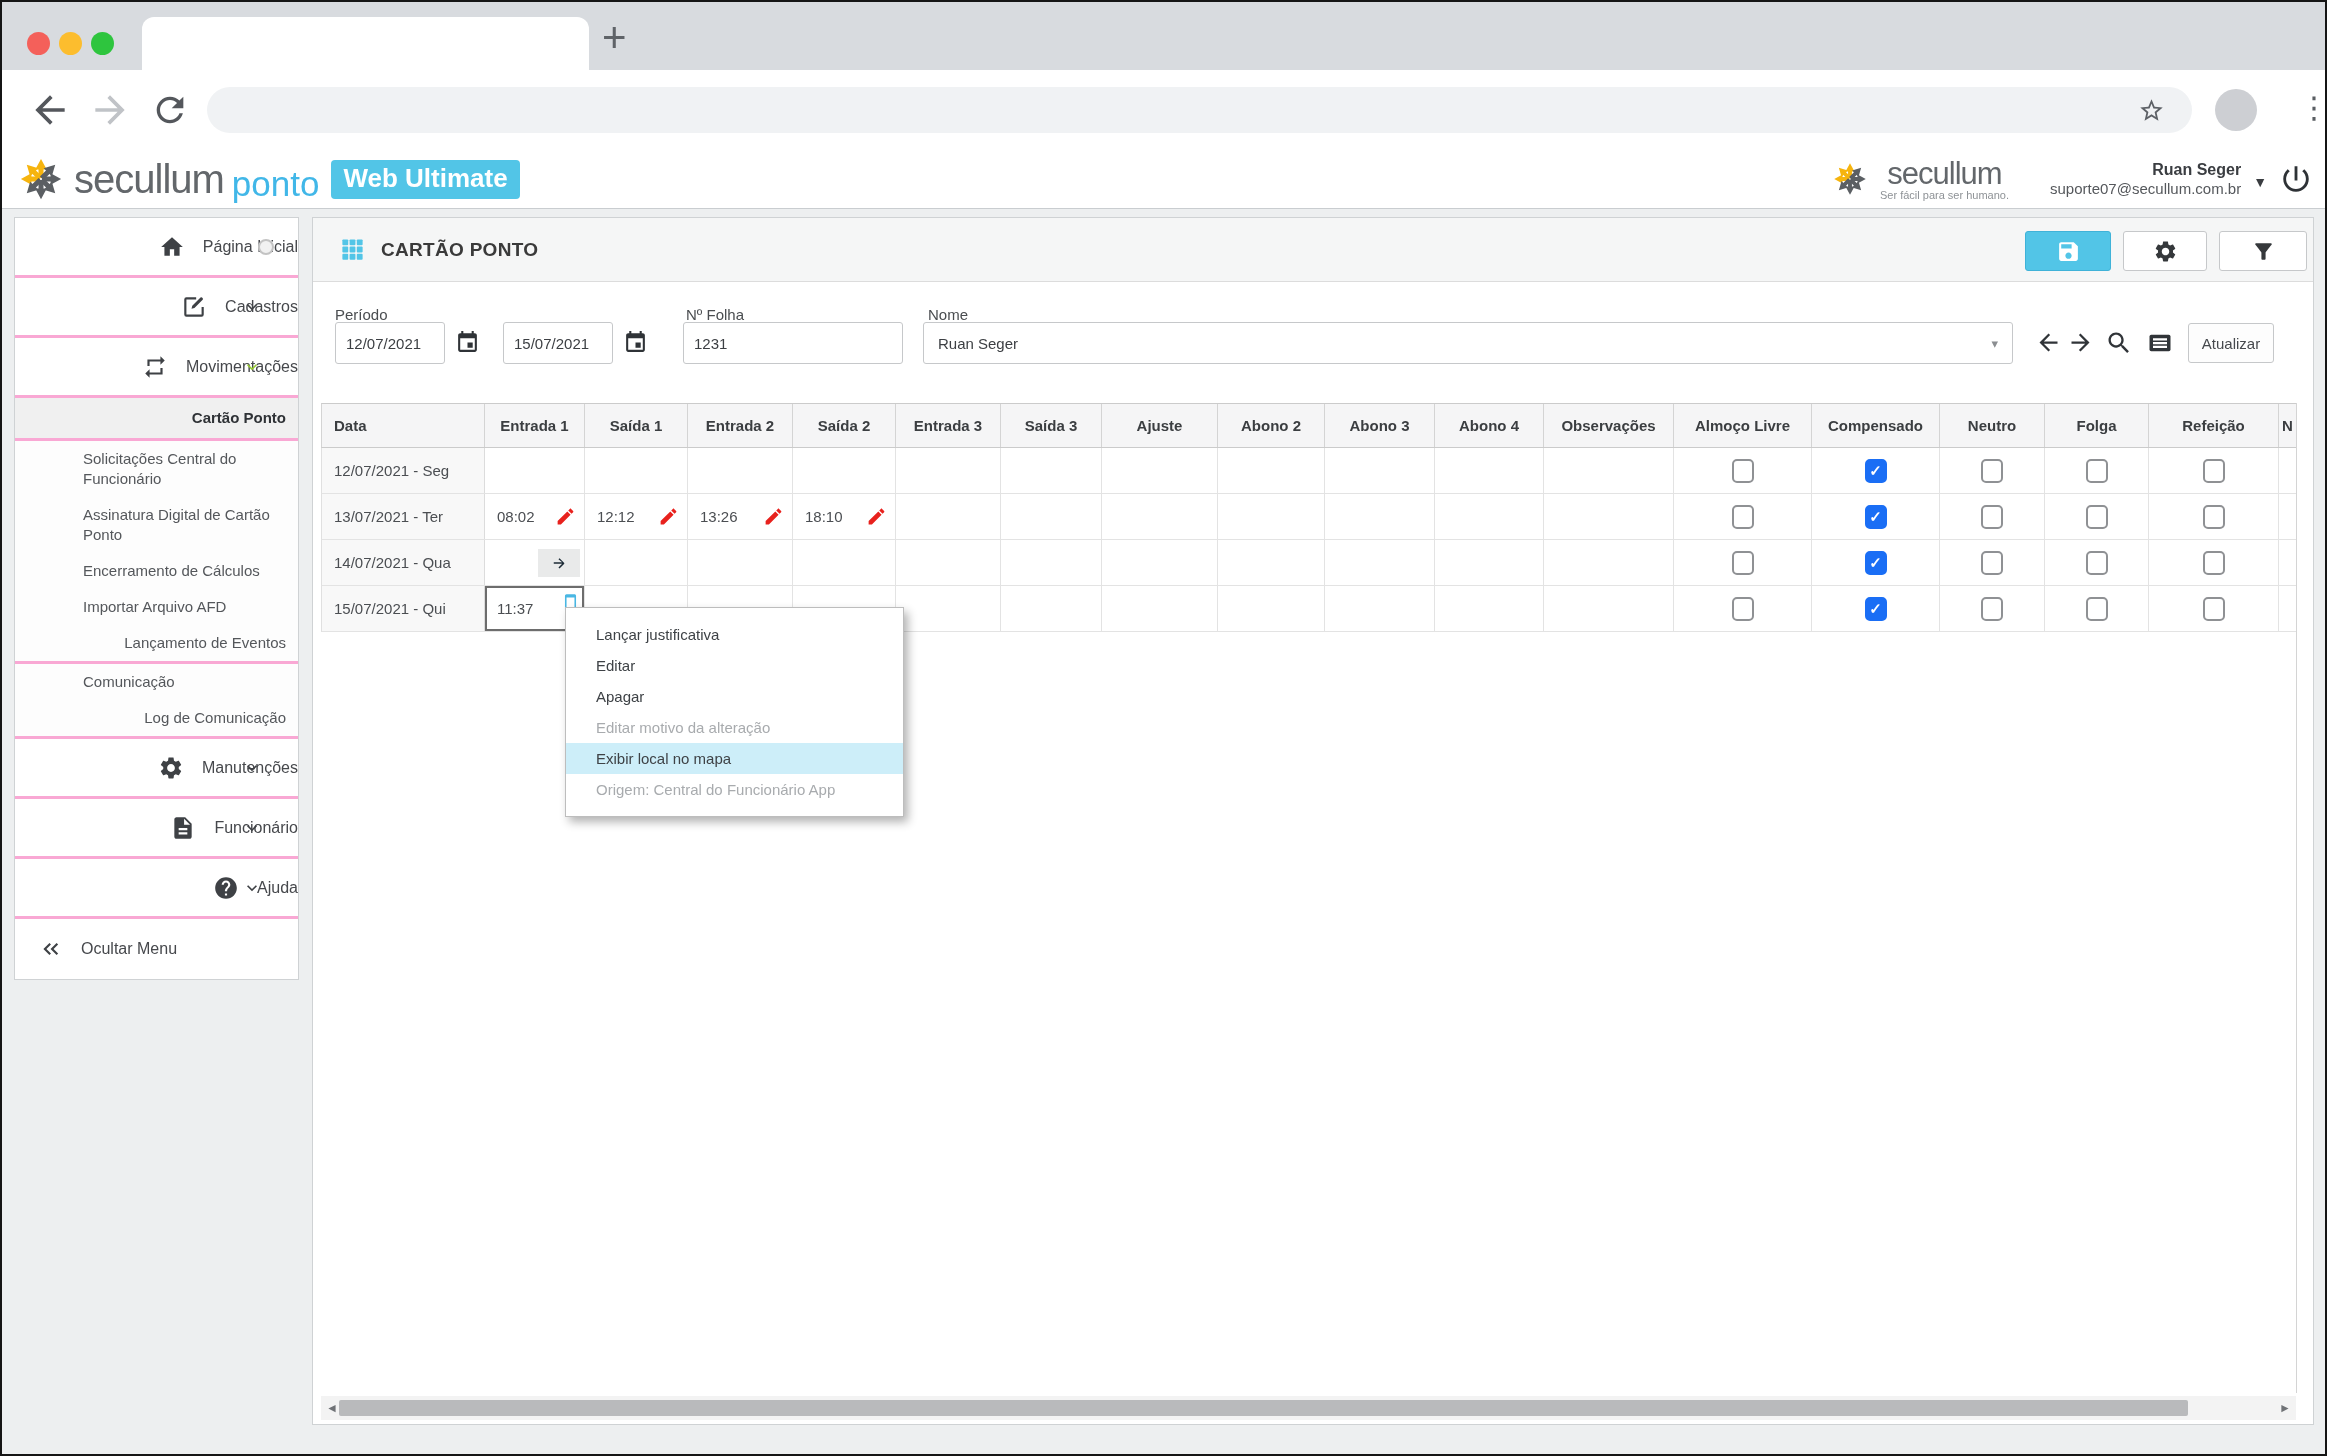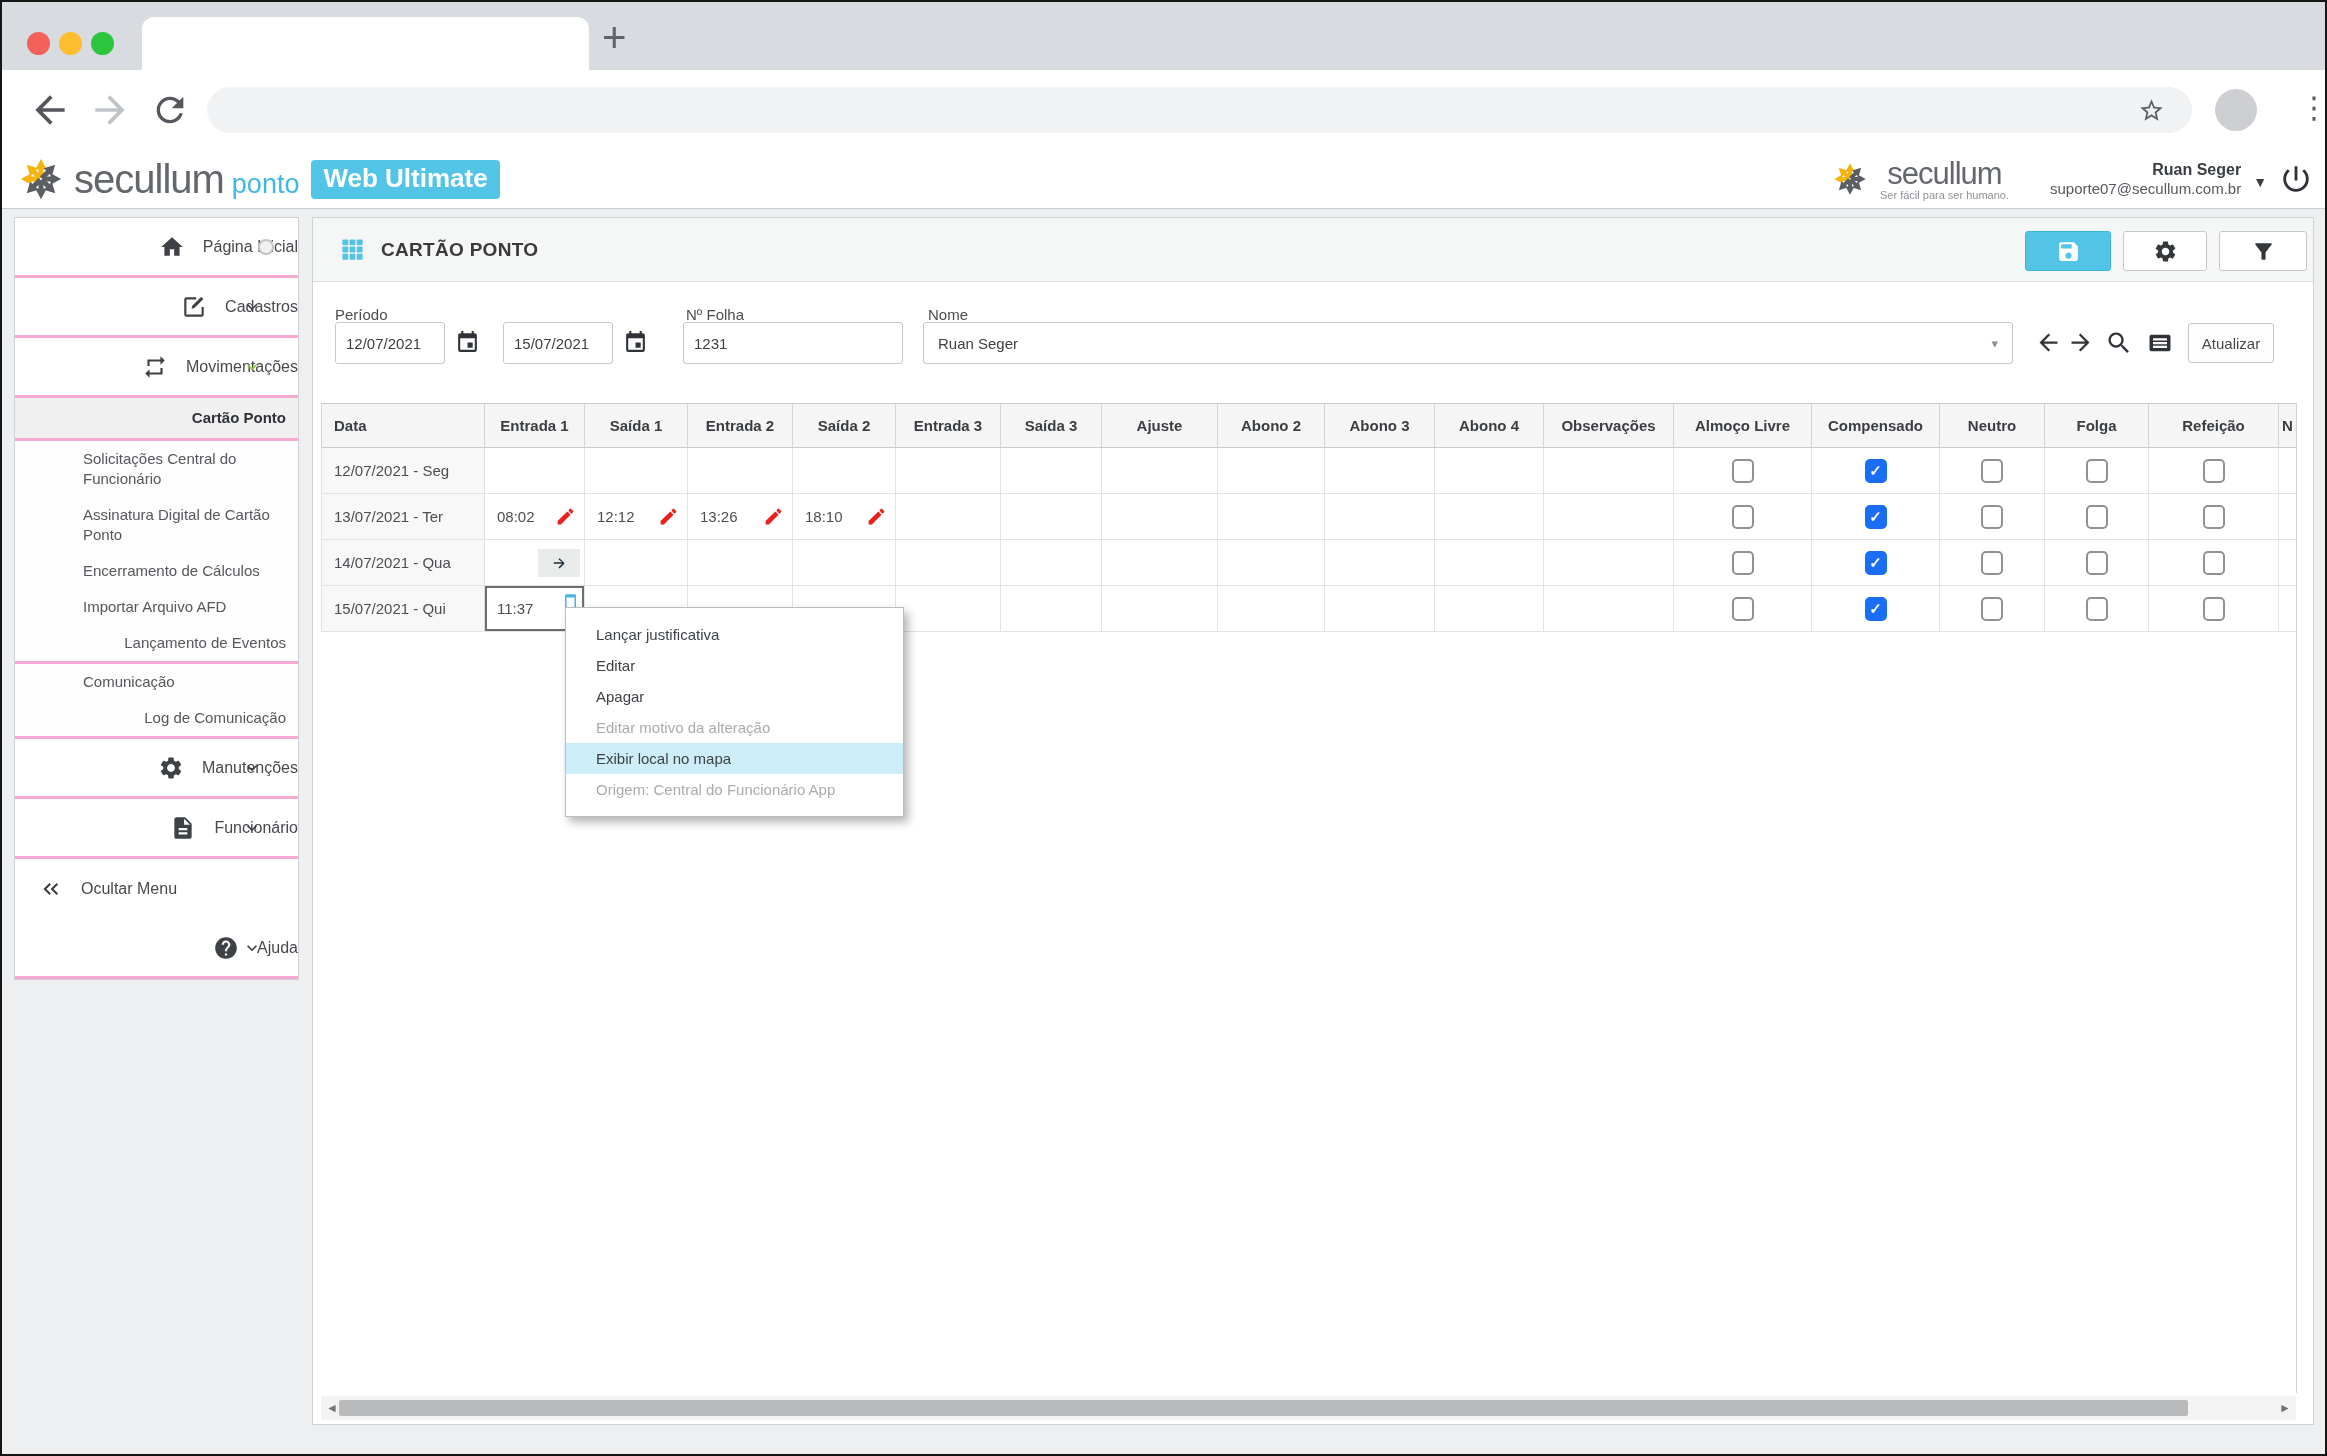--- a/index.html
+++ b/index.html
@@ -18,21 +18,21 @@
   .urlbar{position:absolute;left:205px;top:17px;width:1985px;height:46px;border-radius:23px;background:#f0f2f4;}
   .starwrap{position:absolute;left:2136px;top:27px;width:27px;height:27px;color:#5d6166;}
   .avatar{position:absolute;left:2213px;top:19px;width:42px;height:42px;border-radius:50%;background:#cdcfd3;}
   .kebab{position:absolute;left:2297px;top:20px;font-size:30px;color:#5a5e63;letter-spacing:0;}
 
   
   .appheader{position:absolute;left:0;top:148px;right:0;height:58px;background:#fff;border-bottom:1px solid #c9cdd0;}
   .brand{position:absolute;left:16px;top:0;height:58px;display:flex;align-items:center;}
   .brand .logo{width:46px;height:46px;margin-right:10px;}
   .brand-name{font-size:40px;color:#63676b;letter-spacing:-1px;}
-  .brand-product{font-size:27px;margin:10px 0 0 8px;}
+  .brand-product{font-size:35px;margin:10px 0 0 8px;}
   .brand-badge{margin-left:12px;color:#fff;font-weight:bold;font-size:26px;padding:3px 12px 5px;border-radius:4px;}
   .hdr-right{position:absolute;right:12px;top:0;height:58px;display:flex;align-items:center;gap:12px;}
   .mini-logo{width:36px;height:36px;}
   .mini-brand{display:flex;flex-direction:column;align-items:center;line-height:1;}
   .mini-brand .nm{font-size:31px;color:#63676b;letter-spacing:-1px;}
   .mini-brand .tg{font-size:11px;color:#8e9296;margin-top:1px;}
   .userblk{display:flex;flex-direction:column;align-items:flex-end;line-height:1.2;}
   .userblk .un{font-size:16px;font-weight:bold;color:#3a3d41;}
   .userblk .ue{font-size:15px;color:#55585c;margin-left:29px;}
   .usercaret{font-size:14px;color:#3a3d41;margin-top:6px;}
@@ -263,40 +263,40 @@
             <path d="M14 2H6c-1.1 0-1.99.9-1.99 2L4 20c0 1.1.89 2 2 2h12c1.1 0 2-.9 2-2V8l-6-6zm2 16H8v-2h8v2zm0-4H8v-2h8v2zm-3-5V3.5L18.5 9H13z"></path>
           </svg>
         </span>
         <span>Funcionário</span>
         <span class="ic chev">
           <svg viewBox="0 0 24 24" fill="currentColor">
             <path d="M7.41 8.59L12 13.17l4.59-4.58L18 10l-6 6-6-6 1.41-1.41z"></path>
           </svg>
         </span>
       </div>
-      <div class="side-top">
-        <span class="ic ">
-          <svg viewBox="0 0 24 24" fill="currentColor">
-            <path d="M11.5 17.6L5.9 12l5.6-5.6 1.4 1.4L8.7 12l4.2 4.2zM18.1 17.6L12.5 12l5.6-5.6 1.4 1.4L15.3 12l4.2 4.2z"></path>
-          </svg>
-        </span>
-        <span>Ocultar Menu</span>
-      </div>
       <div class="side-top sep">
         <span class="ic ">
           <svg viewBox="0 0 24 24" fill="currentColor">
             <path d="M12 2C6.48 2 2 6.48 2 12s4.48 10 10 10 10-4.48 10-10S17.52 2 12 2zm1 17h-2v-2h2v2zm2.07-7.75l-.9.92C13.45 12.9 13 13.5 13 15h-2v-.5c0-1.1.45-2.1 1.17-2.83l1.24-1.26c.37-.36.59-.86.59-1.41 0-1.1-.9-2-2-2s-2 .9-2 2H8c0-2.21 1.79-4 4-4s4 1.79 4 4c0 .88-.36 1.68-.93 2.25z"></path>
           </svg>
         </span>
         <span>Ajuda</span>
         <span class="ic chev">
           <svg viewBox="0 0 24 24" fill="currentColor">
             <path d="M7.41 8.59L12 13.17l4.59-4.58L18 10l-6 6-6-6 1.41-1.41z"></path>
           </svg>
         </span>
+      </div>
+      <div class="side-top">
+        <span class="ic ">
+          <svg viewBox="0 0 24 24" fill="currentColor">
+            <path d="M11.5 17.6L5.9 12l5.6-5.6 1.4 1.4L8.7 12l4.2 4.2zM18.1 17.6L12.5 12l5.6-5.6 1.4 1.4L15.3 12l4.2 4.2z"></path>
+          </svg>
+        </span>
+        <span>Ocultar Menu</span>
       </div>
     </div>
 
   <div class="mainpanel">
     <div class="titlebar">
       <span class="ic gridic">
           <svg viewBox="0 0 24 24" fill="currentColor">
             <rect x="3" y="3" width="5.2" height="5.2" rx="0.8"></rect>
             <rect x="9.4" y="3" width="5.2" height="5.2" rx="0.8"></rect>
             <rect x="15.8" y="3" width="5.2" height="5.2" rx="0.8"></rect>

